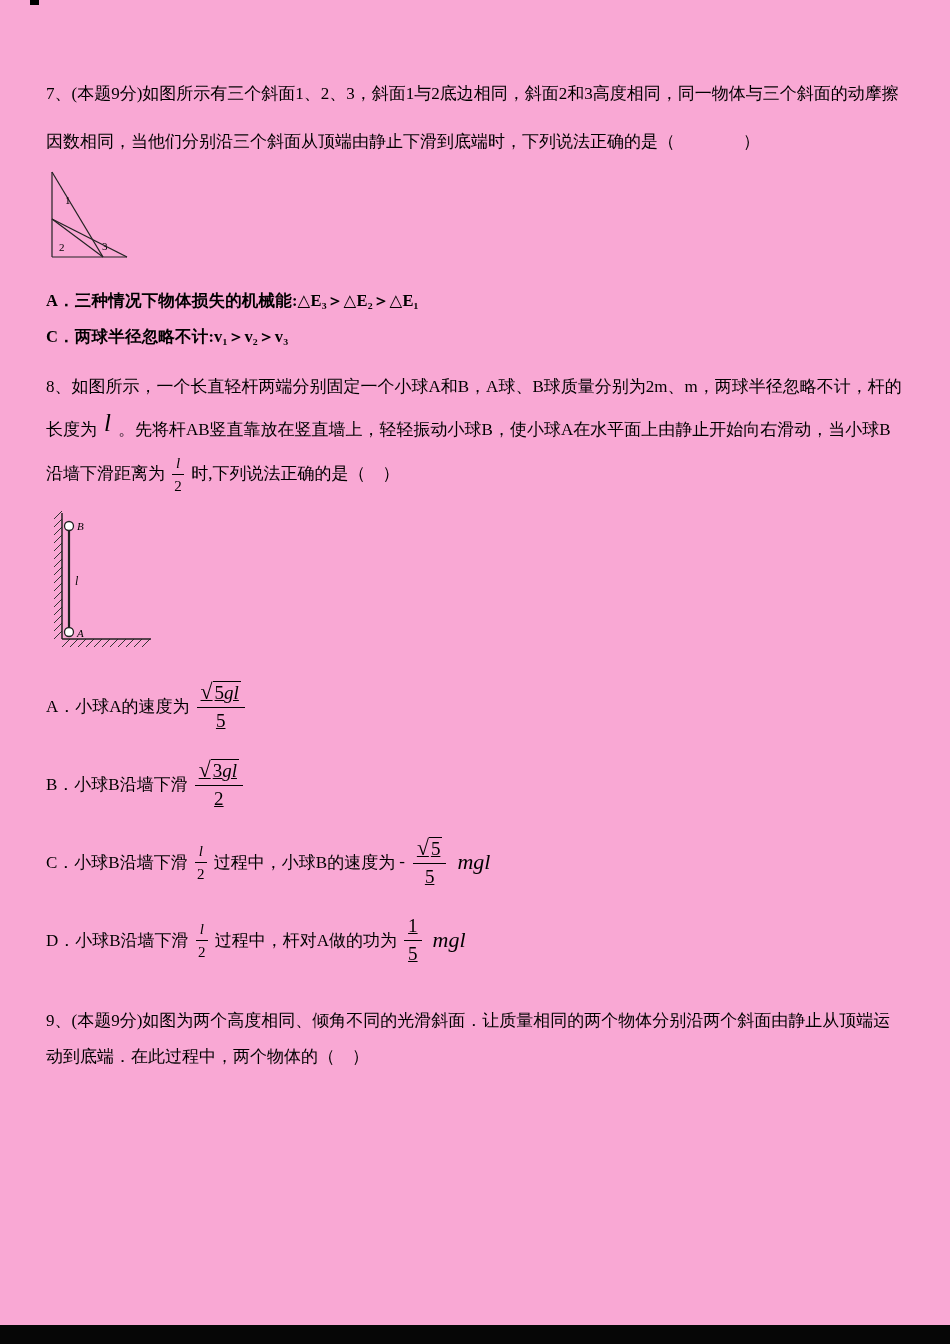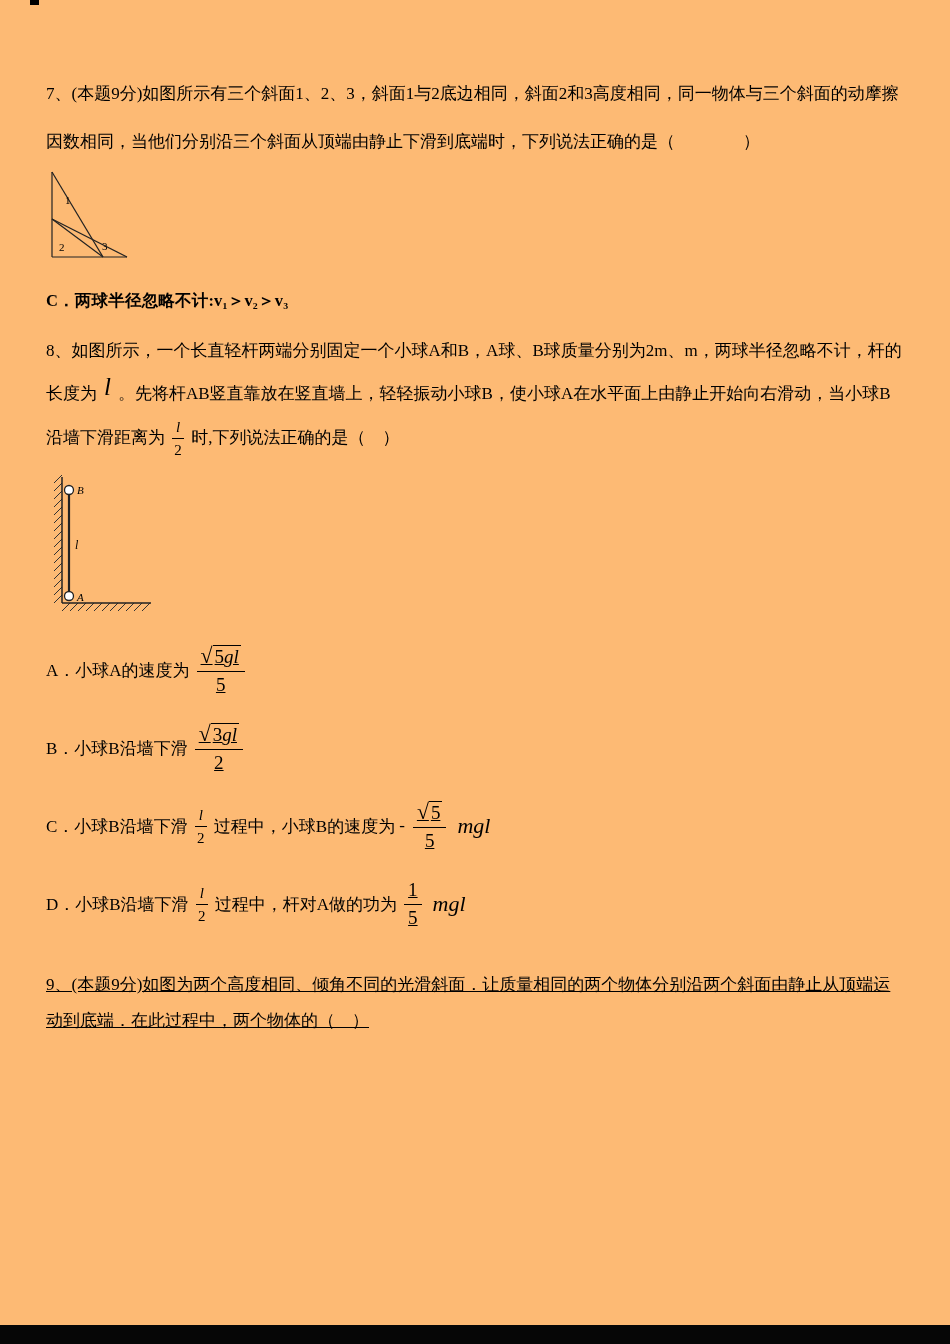--- a/index.html
+++ b/index.html
@@ -1,27 +1,27 @@
 <!DOCTYPE html>
 <html><head>
 <meta charset="utf-8">
 <style>
   * { margin:0; padding:0; box-sizing:border-box; }
   html, body { background:#ffffff; }
   .page {
     position:relative; width:950px; height:1344px; overflow:hidden;
-    background:#fdba74; color:#000000;
+    background:#f9a8d4; color:#000000;
     font-family:"Liberation Serif","DejaVu Serif",serif;
     font-size:17px;
   }
   .content { padding:70px 46px 0 46px; }
 
   .stem { line-height:2.85; text-align:left; }
   .q8stem { line-height:2.55; margin-top:10px; }
-  .q9stem { line-height:2.1; margin-top:34px;text-decoration:underline; }
+  .q9stem { line-height:2.1; margin-top:34px; }
 
   .fig7 { margin:2px 0 12px 0; }
   .fig8 { margin:16px 0 8px 0; }
 
   .opts7 .opt { font-weight:bold; padding:7px 0; font-size:16.5px; letter-spacing:0.2px; }
   sub { font-size:0.62em; }
 
   .opts8 .opt { display:flex; align-items:center; margin:20px 0; min-height:58px; }
   .opts8 .lab, .opts8 .txt { white-space:nowrap; }
 
@@ -63,20 +63,21 @@
           <line x1="6" y1="50" x2="57" y2="88"></line>
           <line x1="6" y1="50" x2="81" y2="88"></line>
         </g>
         <text x="19" y="35" font-size="11" fill="#000">1</text>
         <text x="13" y="82" font-size="11" fill="#000">2</text>
         <text x="56" y="81" font-size="11" fill="#000">3</text>
       </svg>
     </div>
 
     <div class="opts7">
+      <div class="opt"><span>A．</span><span>三种情况下物体损失的机械能:△E₃＞△E₂＞△E₁</span></div>
       <div class="opt"><span>C．</span><span>两球半径忽略不计:v₁＞v₂＞v₃</span></div>
     </div>
 
     <p class="stem q8stem"><span>8、如图所示，一个长直轻杆两端分别固定一个小球A和B，A球、B球质量分别为2m、m，两球半径忽略不计，杆的长度为</span><span class="bigl">l</span><span>。先将杆AB竖直靠放在竖直墙上，轻轻振动小球B，使小球A在水平面上由静止开始向右滑动，当小球B沿墙下滑距离为</span><span class="frac inline"><span class="num it">l</span><span class="den">2</span></span><span>时,下列说法正确的是（　）</span></p>
 
     <div class="fig8">
       <svg width="116" height="141" viewBox="0 0 116 141">
         <g stroke="#333" stroke-width="1">
           <line x1="16" y1="0" x2="8" y2="8"></line>
           <line x1="16" y1="8" x2="8" y2="16"></line>

